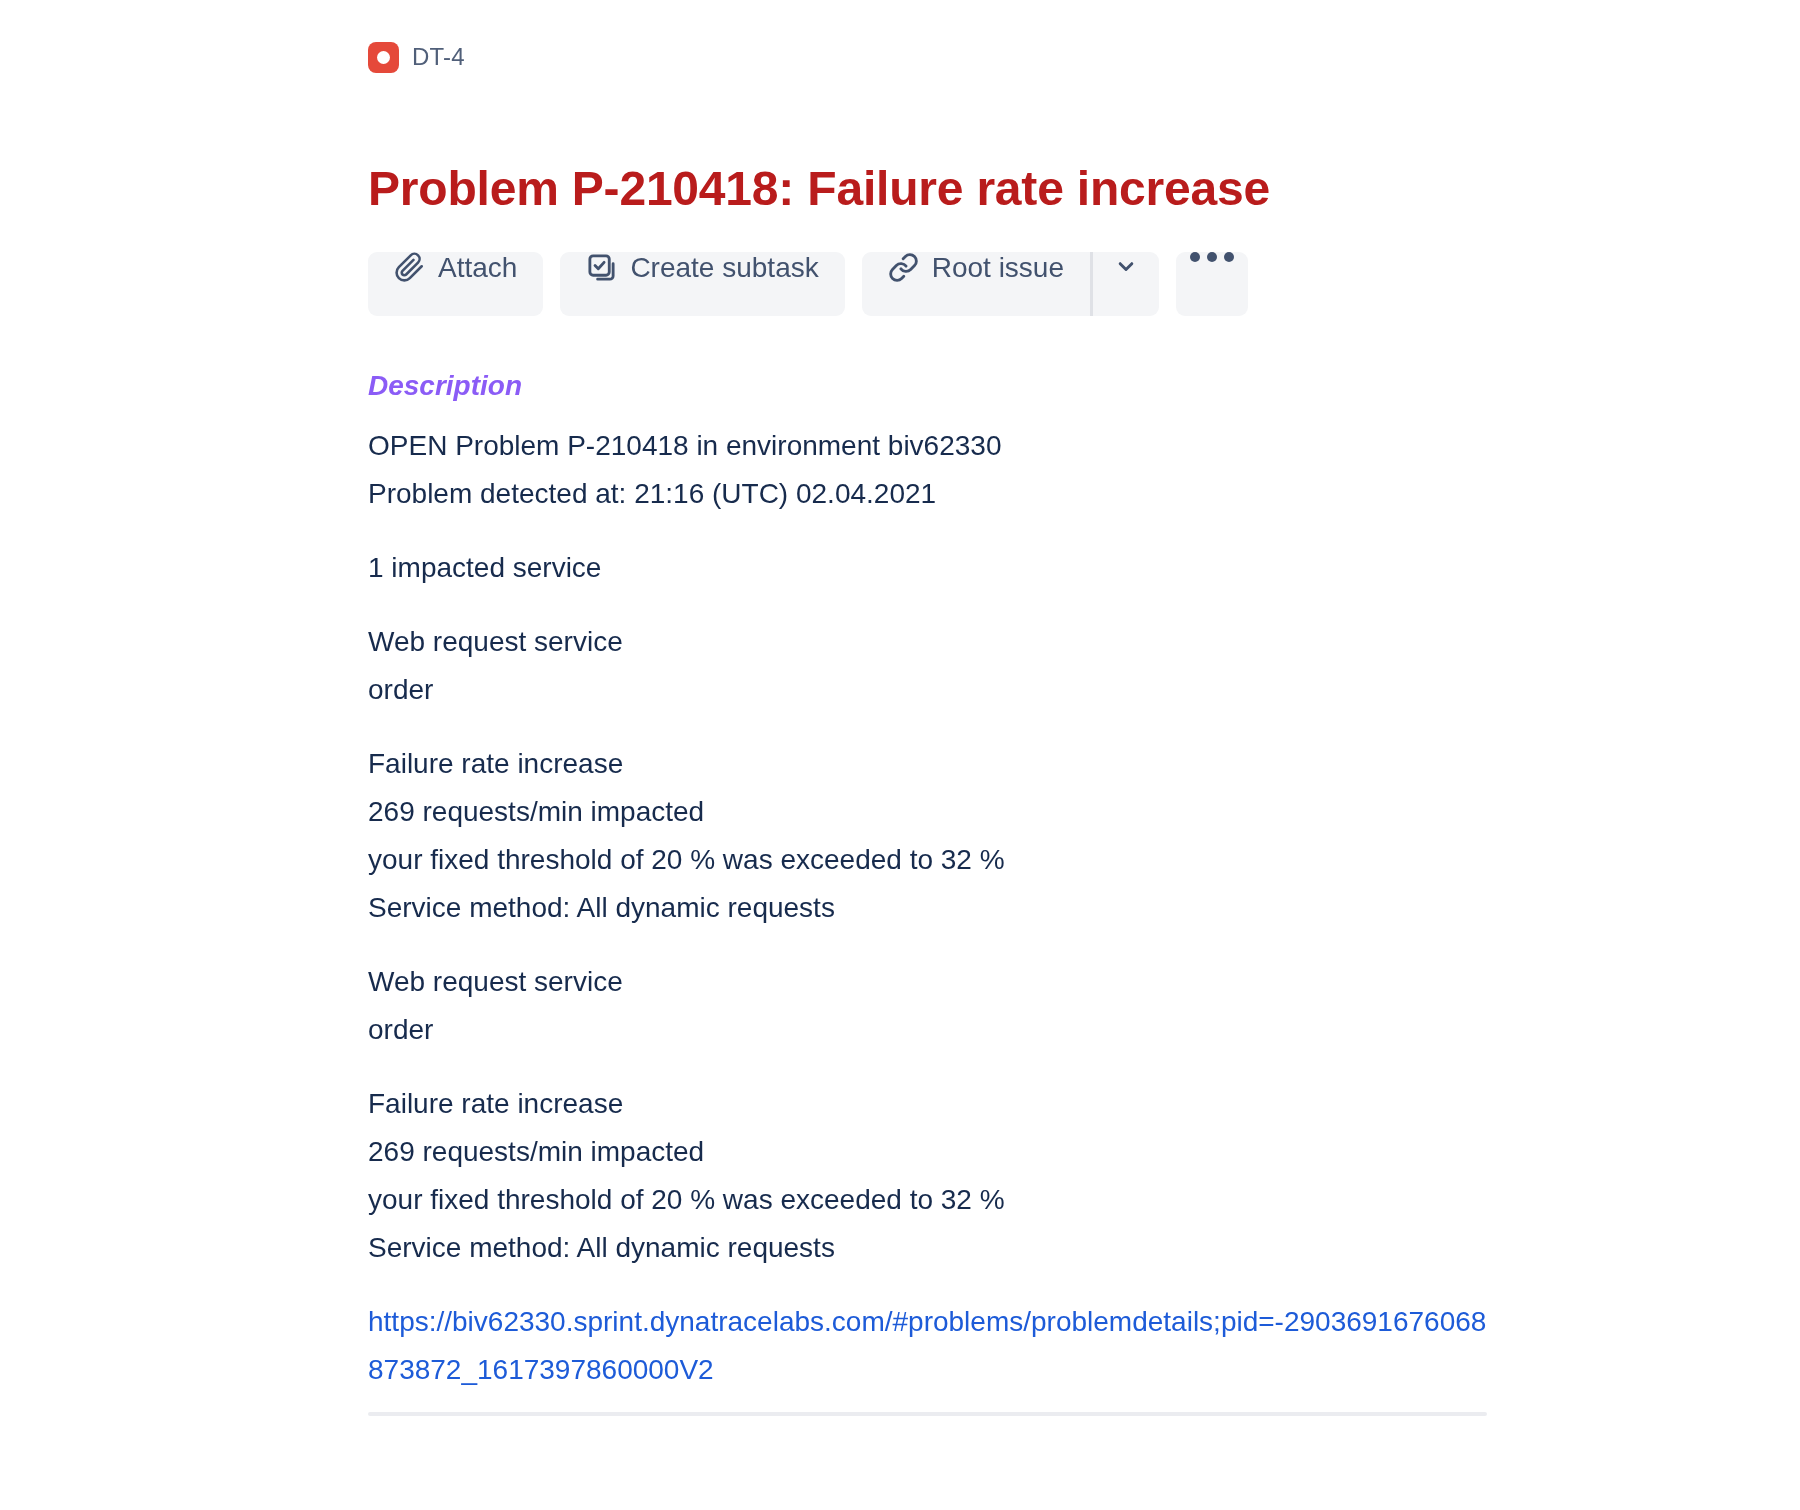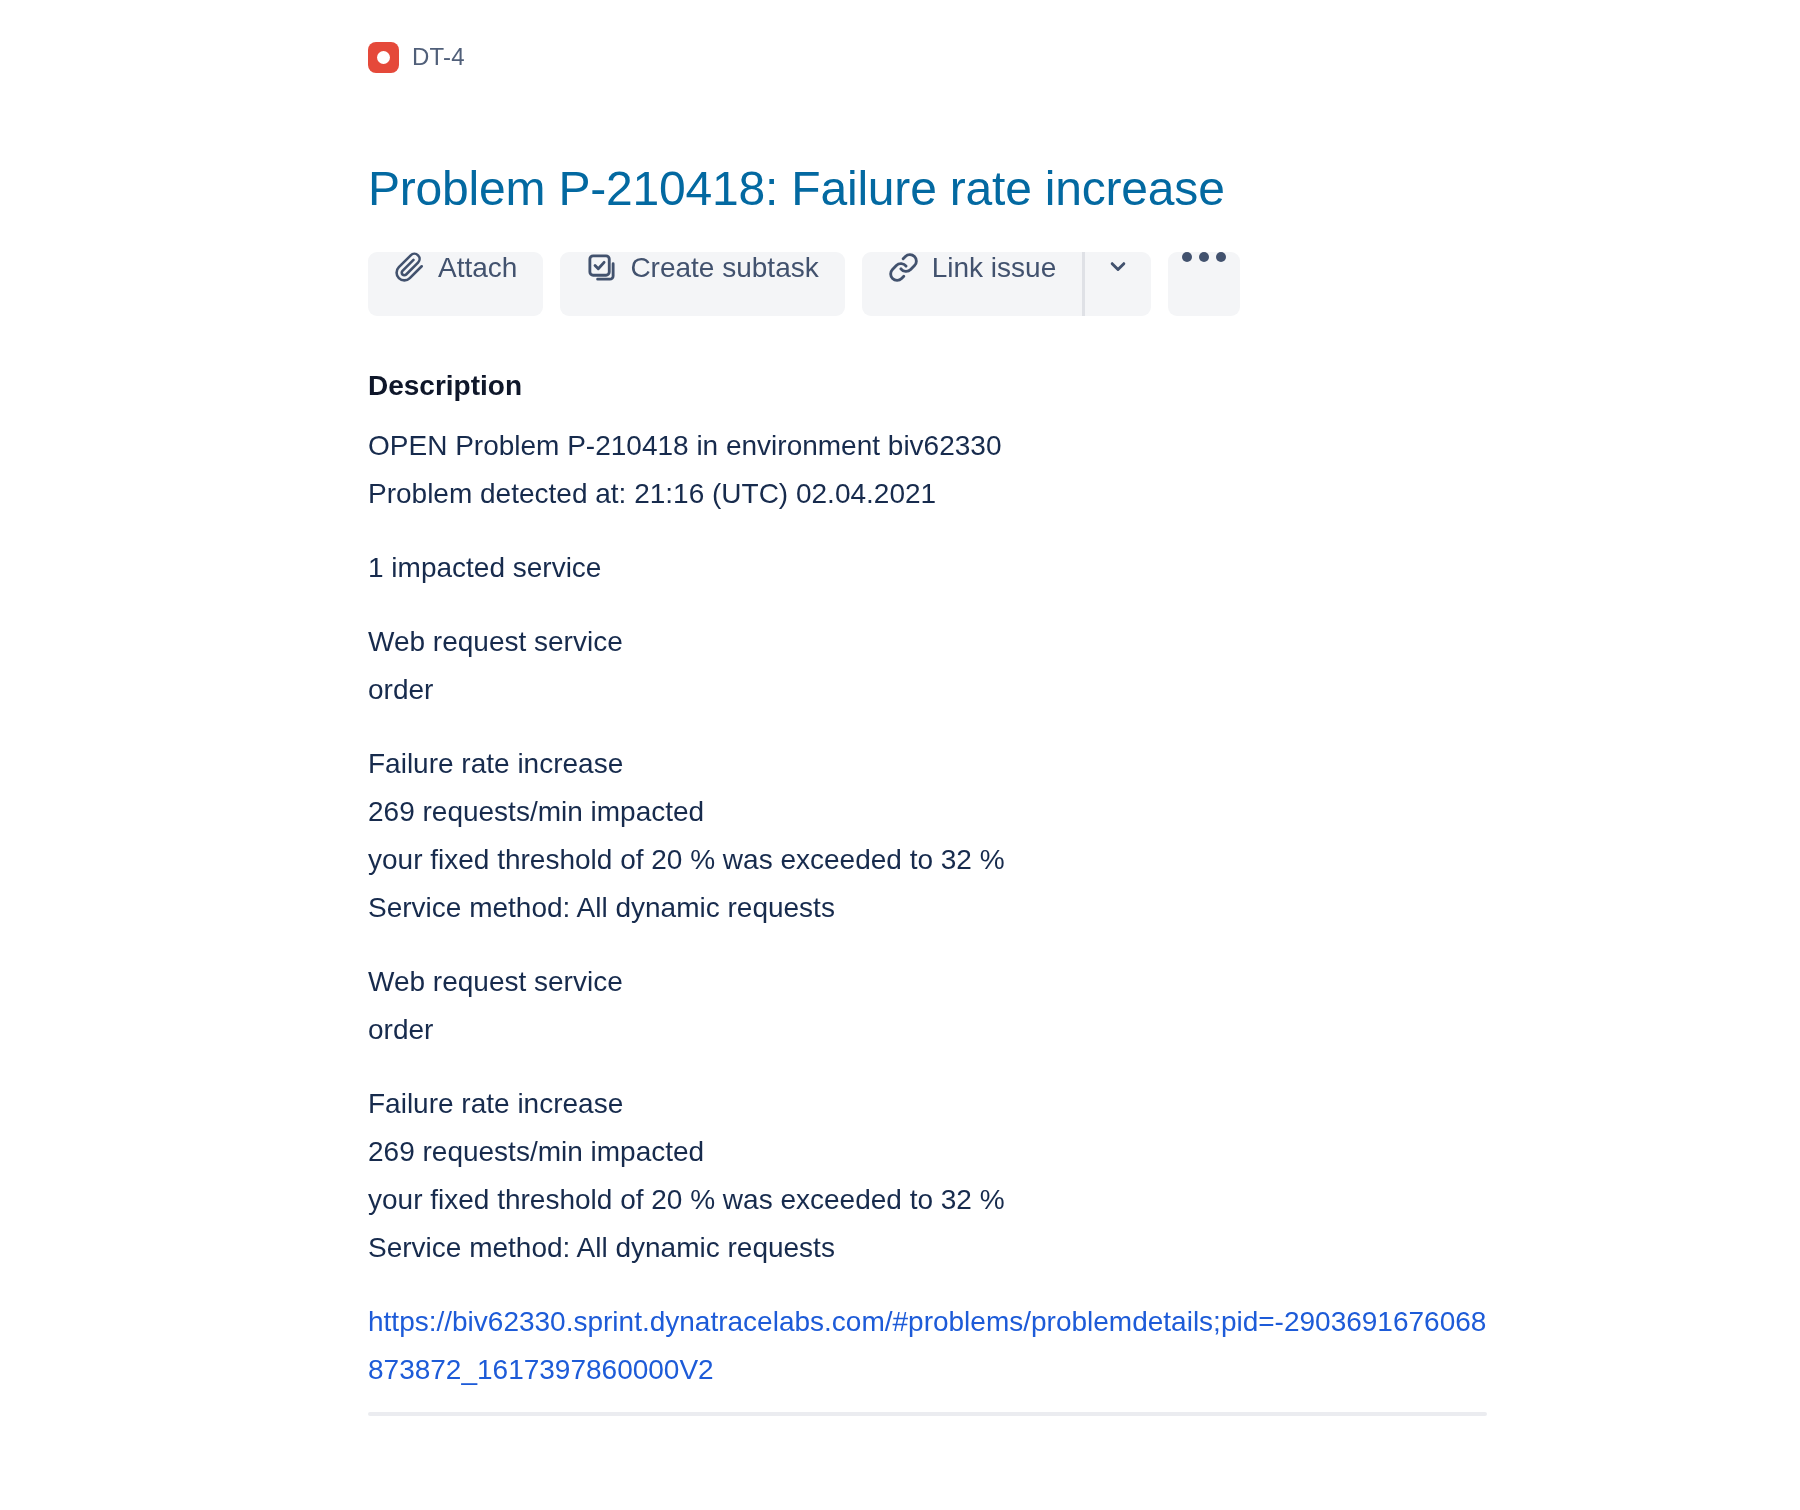--- a/index.html
+++ b/index.html
@@ -44,22 +44,22 @@
     font-size: 24px;
     color: #505F79;
     letter-spacing: 0.2px;
   }
 
   
   .page-title {
     margin-top: 88px;
     font-size: 48px;
     line-height: 1.15;
-    font-weight: 400;
-    color: #0369a1;
+    font-weight: 700;
+    color: #b91c1c;
     letter-spacing: -0.2px;
   }
 
   
   .toolbar {
     margin-top: 36px;
     display: flex;
     align-items: center;
   }
   .btn {
@@ -109,21 +109,22 @@
     background: #42526E;
     display: inline-block;
   }
 
   
   .section-heading {
     margin-top: 52px;
     font-size: 28px;
     line-height: 36px;
     font-weight: 700;
-    color: #0f172a;
+    color: #8b5cf6;
+    font-style: italic;
   }
   .description-body { margin-top: 18px; }
   .para {
     font-size: 28px;
     line-height: 48px;
     color: #172B4D;
     margin-top: 26px;
   }
   .para:first-child { margin-top: 0; }
   .desc-link {
@@ -180,21 +181,21 @@
     </button>
 
     <span class="split-btn">
       <button class="btn">
         <span>
           <svg width="31" height="31" viewBox="0 0 24 24" fill="none" stroke="#42526E" stroke-width="2.2" stroke-linecap="round" stroke-linejoin="round">
             <path d="M10 13a5 5 0 0 0 7.54.54l3-3a5 5 0 0 0-7.07-7.07l-1.72 1.71"></path>
             <path d="M14 11a5 5 0 0 0-7.54-.54l-3 3a5 5 0 0 0 7.07 7.07l1.71-1.71"></path>
           </svg>
         </span>
-        <span>Link issue</span>
+        <span>Root issue</span>
       </button>
       <span class="split-divider"></span>
       <button class="btn chevron-btn">
         <span>
           <svg width="28" height="28" viewBox="0 0 24 24" fill="none" stroke="#42526E" stroke-width="2.5" stroke-linecap="round" stroke-linejoin="round">
             <polyline points="7,10 12,15 17,10"></polyline>
           </svg>
         </span>
       </button>
     </span>

